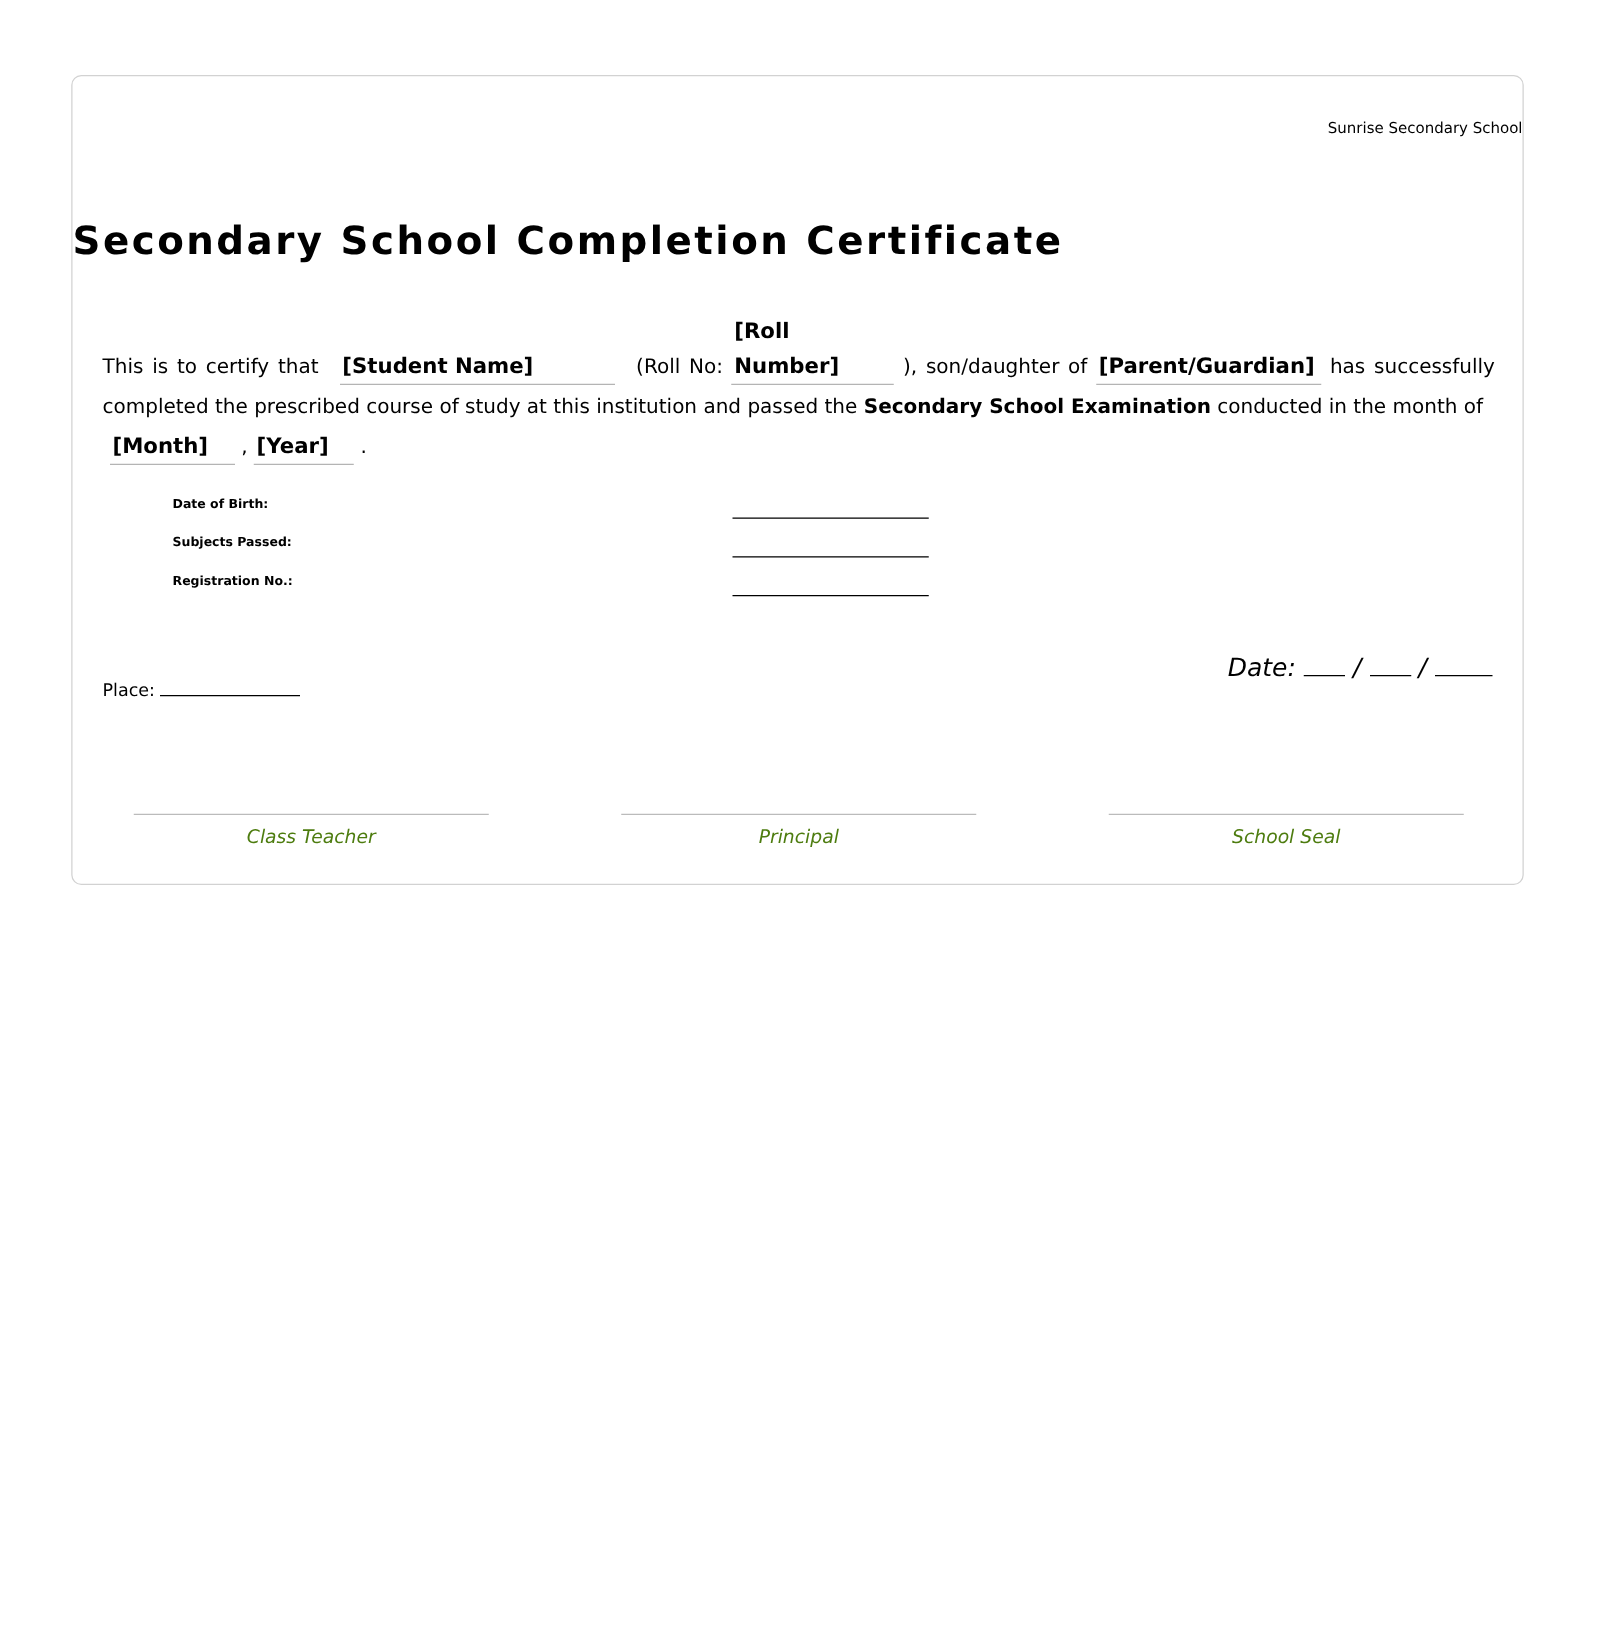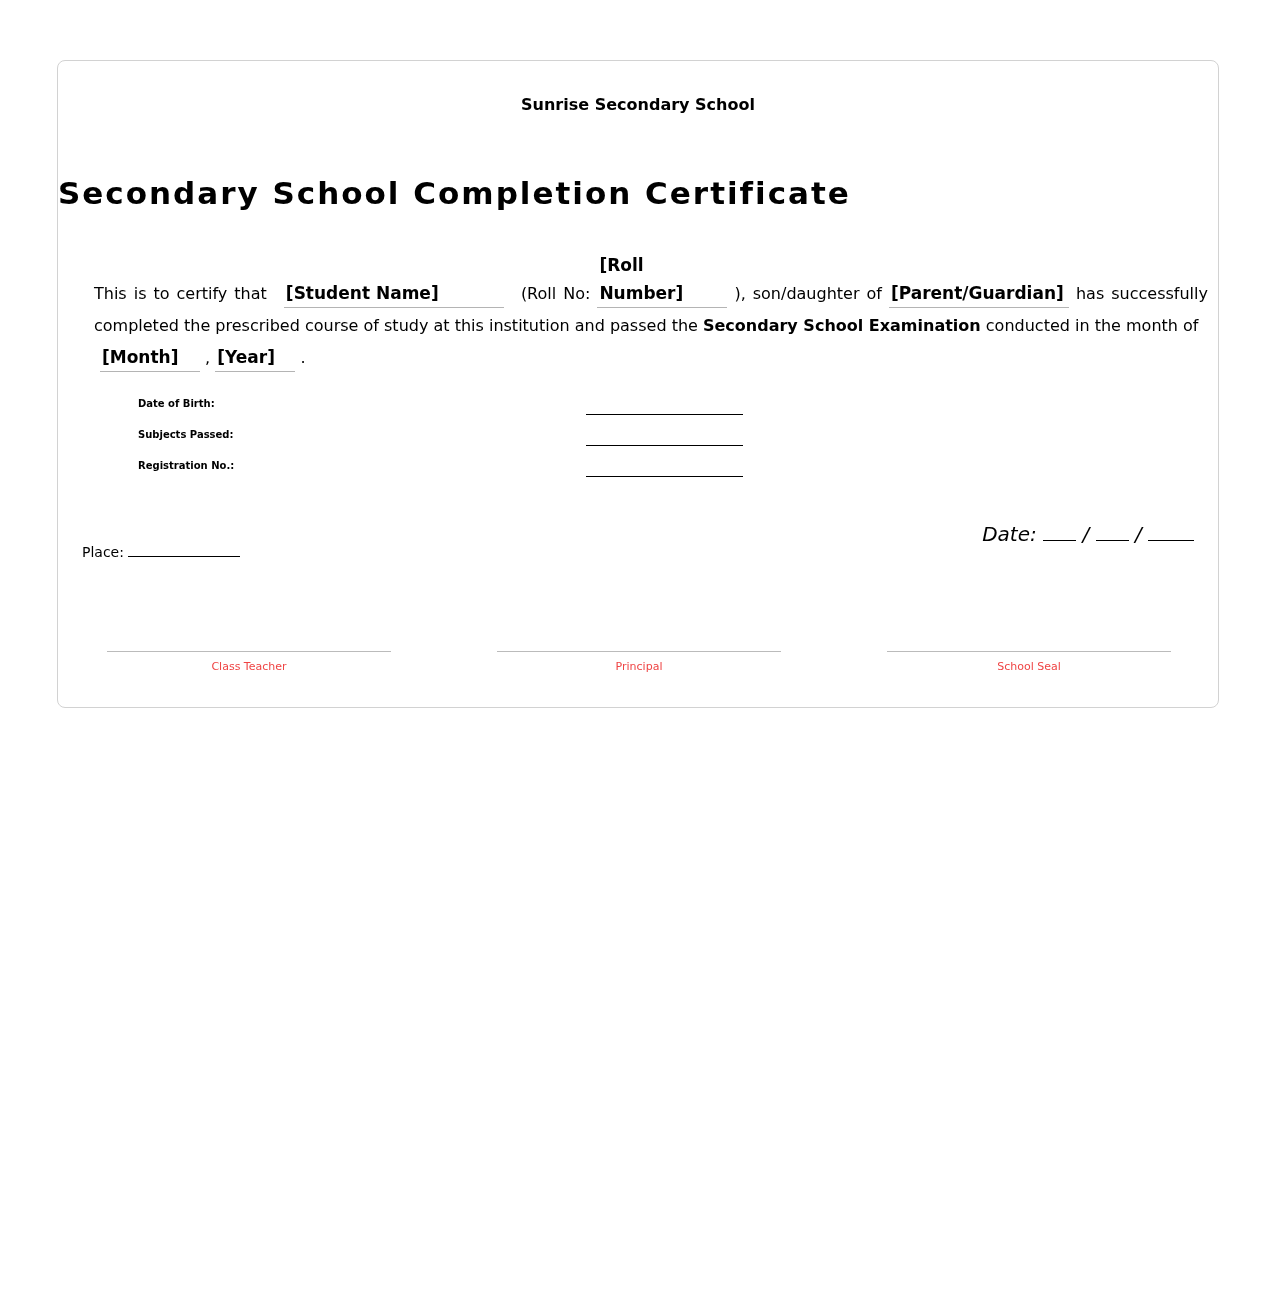--- a/index.html
+++ b/index.html
@@ -1,37 +1,37 @@
 <!DOCTYPE html>
 <html><head>
 <meta charset="utf-8">
 <style>
   html, body { margin:0; padding:0; background:#fff; }
   body { width:1278px; height:1300px; position:relative; font-family:"DejaVu Sans", sans-serif; color:#000; }
   .card {
     position:absolute; left:57px; top:60px; width:1162px; height:648px;
     border:1px solid #d2d2d2; border-radius:8px; box-sizing:border-box; background:#fff;
   }
-  .school { position:absolute; left:0; right:0; top:34px; text-align:center; font-size:16px; font-weight:700; }
+  .school { position:absolute; left:0; right:0; top:34px; text-align:right; font-size:12px; font-weight:400; }
   .affil { position:absolute; left:0; right:0; top:61px; text-align:center; font-size:14px; font-style:italic; color:#222; }
   .title { position:absolute; left:0; right:0; top:114px; text-align:left; font-size:31px; font-weight:bold; letter-spacing:2px; }
-  .para { position:absolute; left:24px; width:1114px; top:190px; font-size:16px; line-height:32px; text-align:justify; text-align-last:left;margin-left:12px; }
+  .para { position:absolute; left:24px; width:1114px; top:190px; font-size:16px; line-height:32px; text-align:justify; text-align-last:left; }
   .para .f { display:inline-block; border-bottom:1px solid #b4b4b4; font-weight:bold; font-size:17px; line-height:28px; padding:0 2px; vertical-align:baseline; box-sizing:border-box; }
   .para b { font-weight:bold; }
   .details { position:absolute; left:80px; top:333px; }
   .drow { position:relative; height:31px; width:620px; }
   .drow .lbl { position:absolute; left:0; top:4px; font-size:10px; font-weight:bold; }
   .drow .line { position:absolute; left:448px; top:20px; width:157px; border-bottom:1px solid #000; }
   .place { position:absolute; left:24px; top:481px; font-size:14px; }
   .date { position:absolute; right:24px; top:461px; font-size:20px;font-style:italic; }
   .u { display:inline-block; border-bottom:1px solid #000; height:14px; vertical-align:baseline; }
   .sigs { position:absolute; left:49px; top:590px; width:1064px; }
   .sig { position:absolute; top:0; width:284px; }
   .sig .sline { border-top:1px solid #bbb; }
-  .sig .slbl { text-align:center; font-size:11px; margin-top:8px; color:#ef4444; }
+  .sig .slbl { text-align:center; font-size:15px; font-style:italic; margin-top:8px; color:#4d7c0f; }
 </style>
 </head>
 <body>
 
 <div class="card">
   <div class="school">Sunrise Secondary School</div>
   <div class="title">Secondary School Completion Certificate</div>
 
   <div class="para">
     <span>This is to certify that</span>

